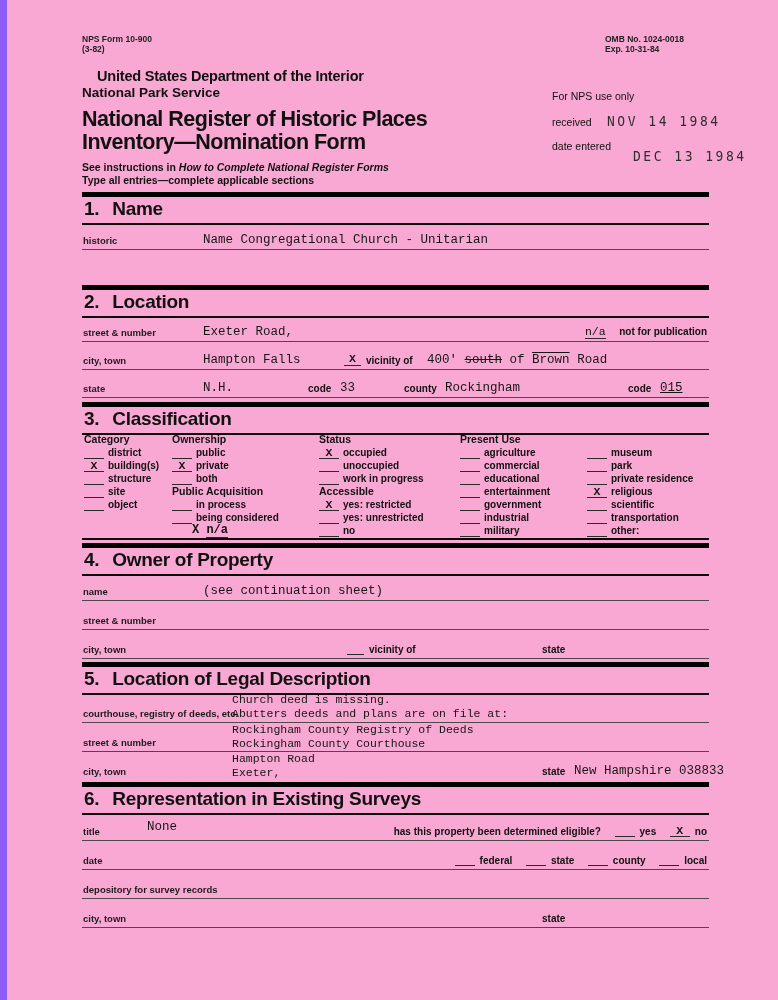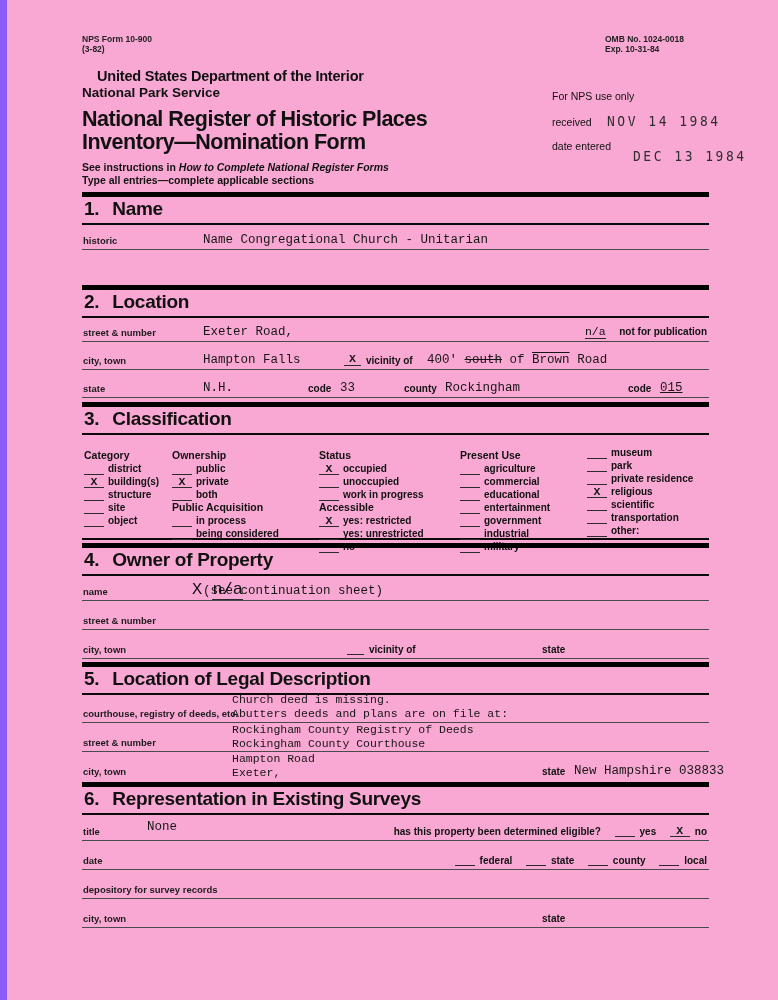--- a/index.html
+++ b/index.html
@@ -36,25 +36,25 @@
   .fval{position:absolute;bottom:2px;font-family:"Liberation Mono",monospace;font-size:12.5px;color:#161616;white-space:nowrap;}
   .fsmall{position:absolute;bottom:3px;font-size:10px;font-weight:bold;white-space:nowrap;margin-top:8px;}
   .mono{font-family:"Liberation Mono",monospace;}
   .blank{
     display:inline-block;width:20px;height:12px;
     border-bottom:1.7px solid #2a2a2a;
     font-family:"Liberation Mono",monospace;font-size:11.5px;line-height:12px;
     text-align:center;vertical-align:bottom;margin-right:5px;color:#161616;
   }
   .blank.sm{width:17px;}
-  .c-col{position:absolute;top:16px;}
+  .c-col{position:absolute;top:0;}
   .c-head{font-size:10.5px;font-weight:bold;line-height:13px;}
   .c-item{font-size:10px;font-weight:bold;line-height:13px;white-space:nowrap;}
   .c-item .blank{height:10px;line-height:10px;margin-right:4px;}
-  .c-typed{font-family:"Liberation Mono",monospace;font-size:17px;font-weight:normal;line-height:13px;padding-left:20px;margin-top:43px;}
+  .c-typed{font-family:"Liberation Mono",monospace;font-size:12px;font-weight:bold;line-height:13px;padding-left:20px;}
   .two-line{position:absolute;font-family:"Liberation Mono",monospace;font-size:11.5px;line-height:13.5px;color:#161616;white-space:nowrap;}
   .strike{text-decoration:line-through;}
   .overline{text-decoration:overline;}
   .rgroup{position:absolute;bottom:3px;right:2px;font-size:10px;font-weight:bold;white-space:nowrap;}
   .rgroup .blank{height:11px;line-height:11px;}
   .gap{display:inline-block;width:8px;}
 </style>
 </head>
 <body>
 

